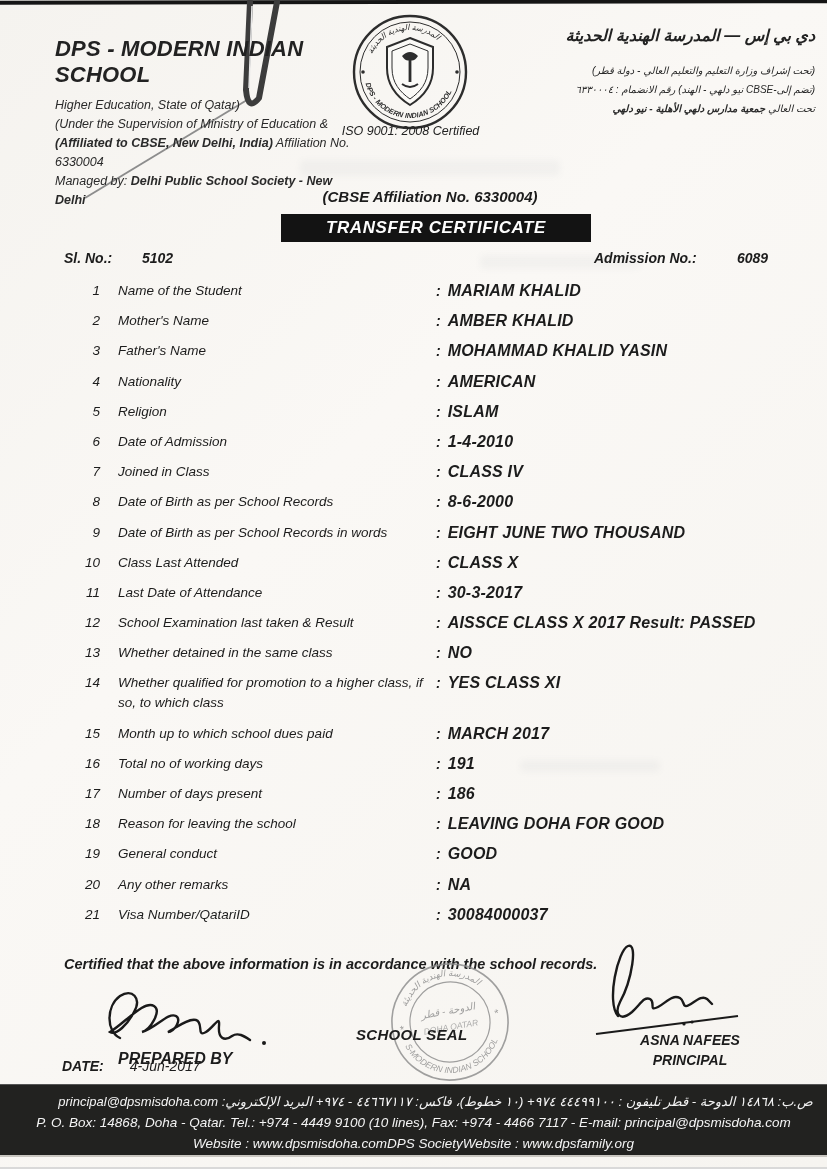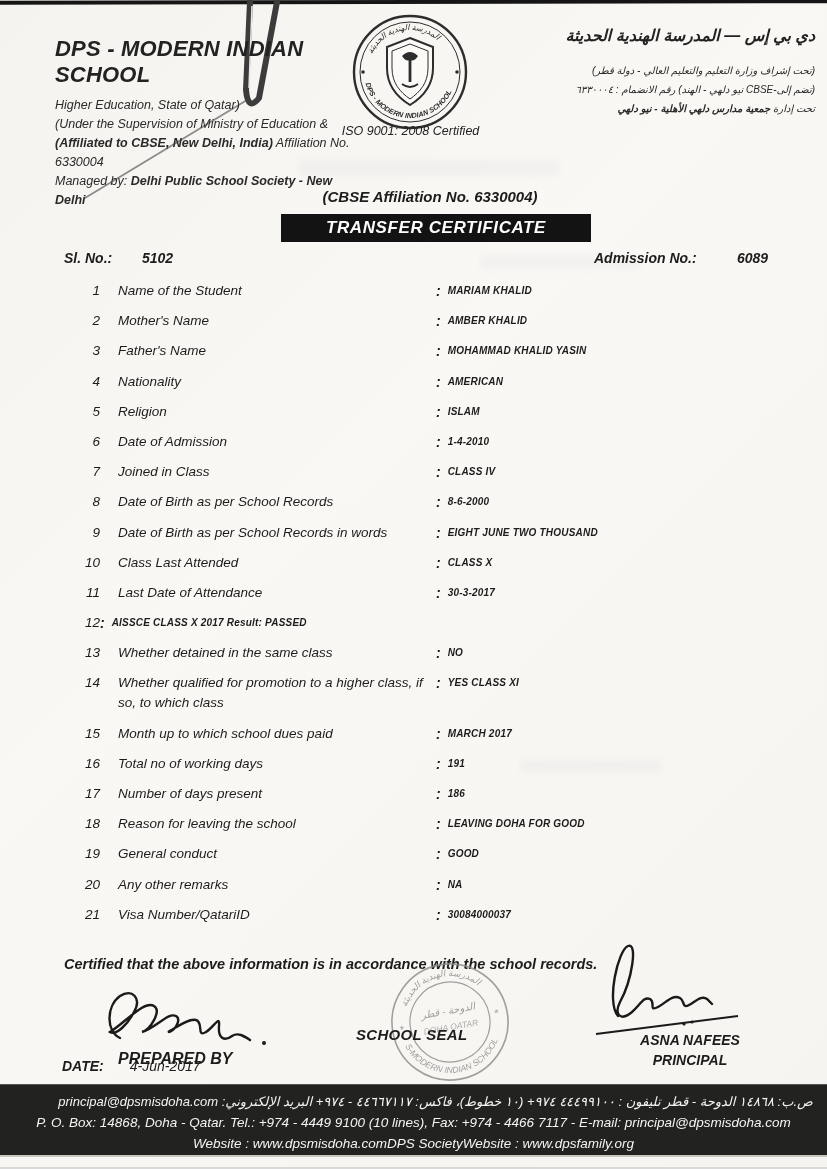--- a/index.html
+++ b/index.html
@@ -34,21 +34,21 @@
   .sl-value{position:absolute;left:142px;font-weight:bold;}
   .adm-label{position:absolute;left:594px;font-weight:bold;}
   .adm-value{position:absolute;left:737px;font-weight:bold;}
 
   
   .rows{position:absolute;left:80px;top:281px;width:720px;}
   .trow{display:flex;align-items:flex-start;margin-bottom:10.2px;}
   .row-num{width:20px;text-align:right;font-size:13.5px;line-height:20px;flex:none;}
   .row-label{width:318px;margin-left:18px;font-size:13.5px;line-height:20px;flex:none;}
   .row-colon{font-size:14px;font-weight:bold;line-height:20px;margin-right:7px;flex:none;}
-  .row-value{font-size:10px;font-weight:bold;line-height:20px;letter-spacing:.2px;}
+  .row-value{font-size:16px;font-weight:bold;line-height:20px;letter-spacing:.2px;}
 
   .certified{position:absolute;left:64px;top:956px;font-size:14.5px;font-weight:bold;}
 
   
   .sig-left-svg{position:absolute;left:92px;top:980px;}
   .prepared-by{position:absolute;left:118px;top:1034px;font-size:16px;font-weight:bold;margin-top:16px;}
   .date-line{position:absolute;left:62px;top:1058px;font-size:14px;}
   .date-label{font-weight:bold;margin-right:26px;}
   .seal-svg{position:absolute;left:368px;top:956px;}
   .seal-label{position:absolute;left:356px;top:1026px;font-size:15px;font-weight:bold;letter-spacing:.3px;}
@@ -107,21 +107,21 @@
     <path d="M52,44 Q60,36 68,44 Q64,50 60,48 Q56,50 52,44 Z" fill="#2d2d2d"></path>
     <rect x="58.6" y="48" width="2.8" height="22" fill="#2d2d2d"></rect>
     <path d="M52,72 Q60,78 68,72" stroke="#2d2d2d" stroke-width="2" fill="none"></path>
   </svg>
   <div class="iso-line">ISO 9001: 2008 Certified</div>
 
   <div class="hdr-right">
     <div class="ar-title">دي بي إس — المدرسة الهندية الحديثة</div>
     <div class="ar-sub">(تحت إشراف وزارة التعليم والتعليم العالي - دولة قطر)</div>
     <div class="ar-sub">(تضم إلى-CBSE نيو دلهي - الهند) رقم الانضمام : ٦٣٣٠٠٠٤</div>
-    <div class="ar-sub"><span>تحت إدارة </span><span class="b">جمعية مدارس دلهي الأهلية - نيو دلهي</span></div>
+    <div class="ar-sub"><span>تحت العالي </span><span class="b">جمعية مدارس دلهي الأهلية - نيو دلهي</span></div>
   </div>
 
   <div class="cbse-line">(CBSE Affiliation No. 6330004)</div>
   <div class="tc-banner">TRANSFER CERTIFICATE</div>
 
   <div class="serial-row">
     <span class="sl-label">Sl. No.:</span>
     <span class="sl-value">5102</span>
     <span class="adm-label">Admission No.:</span>
     <span class="adm-value">6089</span>
@@ -200,20 +200,21 @@
 
     <div class="trow">
       <span class="row-num">11</span>
       <span class="row-label">Last Date of Attendance</span>
       <span class="row-colon">:</span>
       <span class="row-value">30-3-2017</span>
     </div>
 
     <div class="trow">
       <span class="row-num">12</span>
+      <span class="row-label">School Examination last taken &amp; Result</span>
       <span class="row-colon">:</span>
       <span class="row-value">AISSCE CLASS X 2017 Result: PASSED</span>
     </div>
 
     <div class="trow">
       <span class="row-num">13</span>
       <span class="row-label">Whether detained in the same class</span>
       <span class="row-colon">:</span>
       <span class="row-value">NO</span>
     </div>

